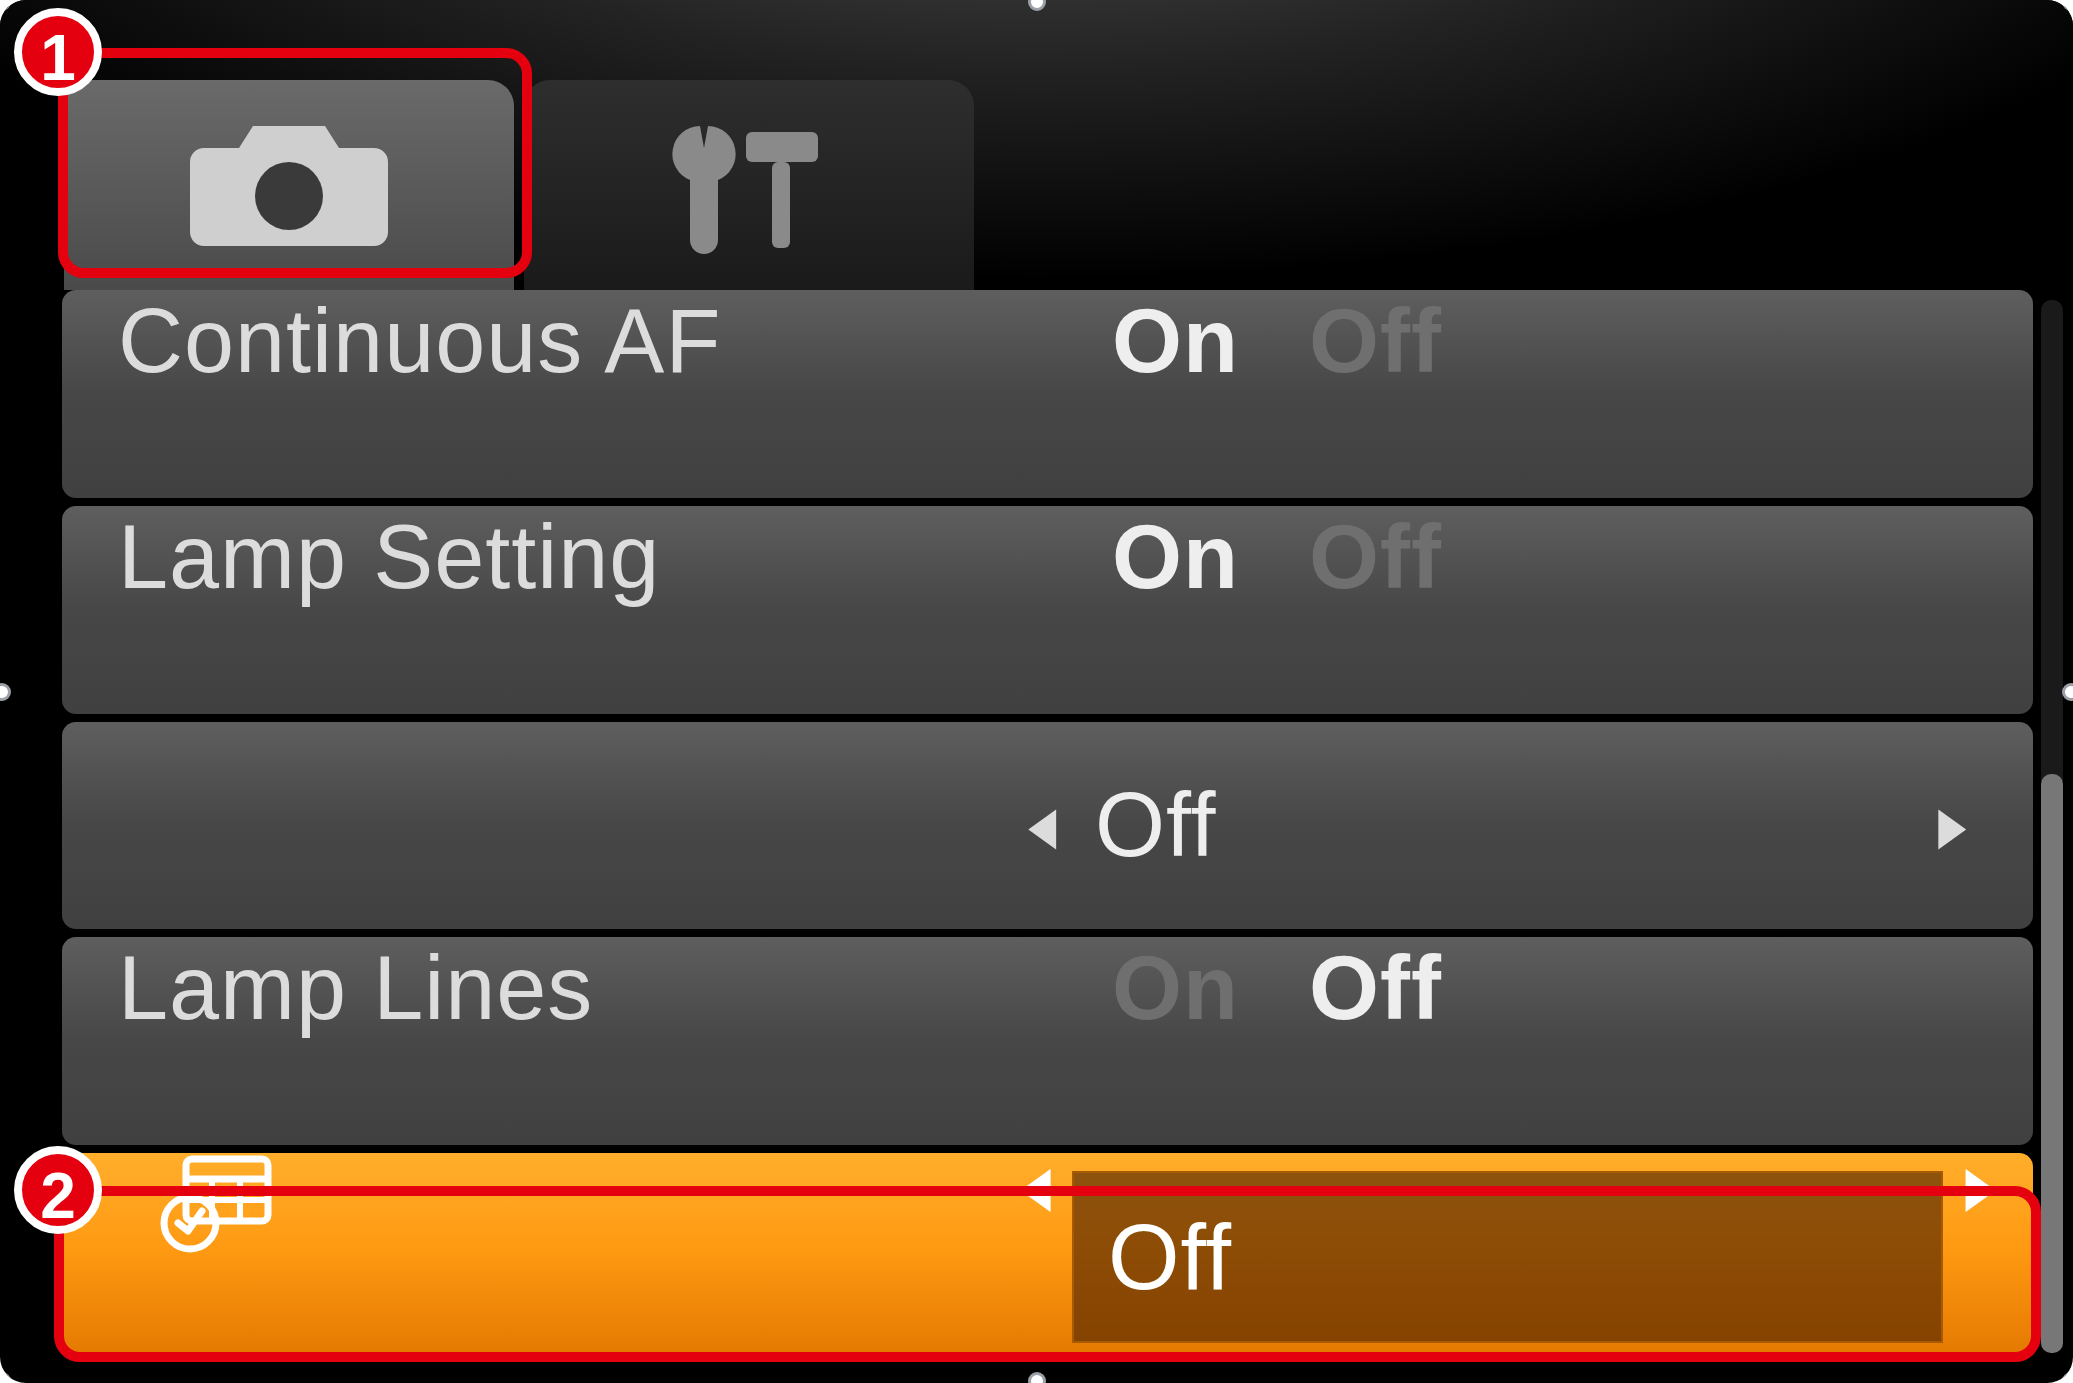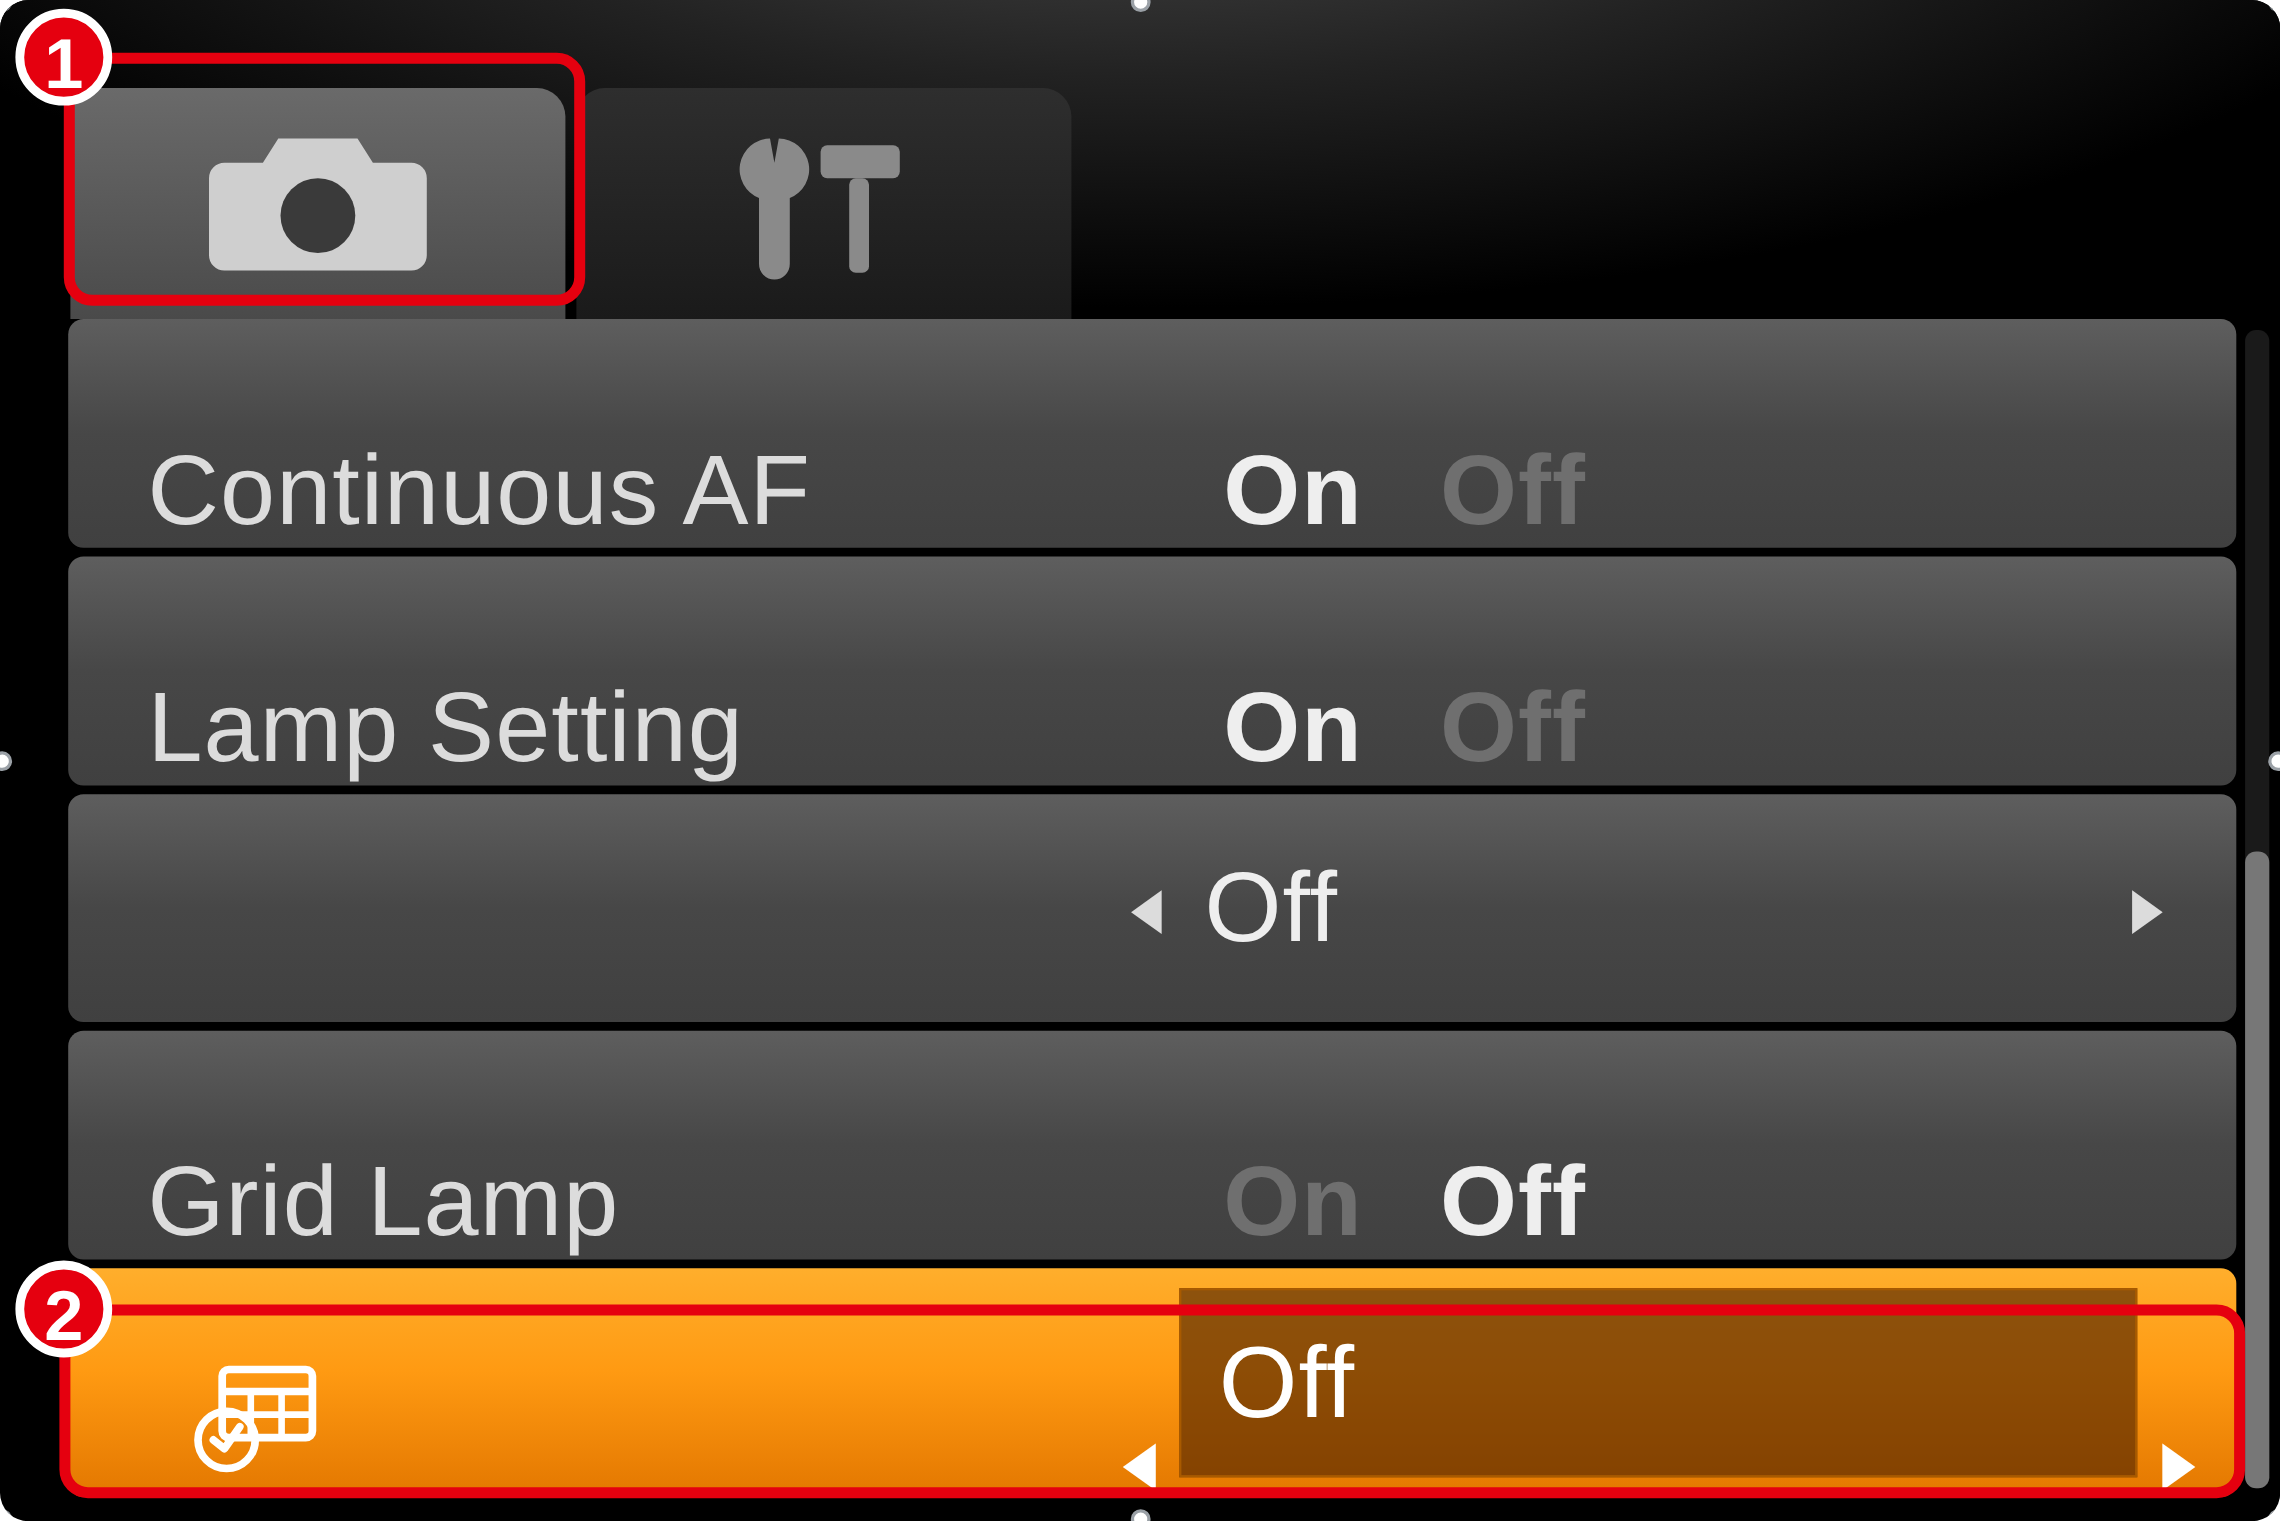--- a/index.html
+++ b/index.html
@@ -81,25 +81,25 @@
     bottom: 22px;
     display: flex;
     flex-direction: column;
     gap: 8px;
   }
   .row {
     flex: 1;
     border-radius: 14px;
     background: linear-gradient(#5e5e5e,#474747 50%,#404040);
     display: flex;
-    align-items: flex-end;
+    align-items: flex-start;
     color: #dcdcdc;
     font-size: 90px;
     letter-spacing: 1px;
-    padding-left: 72px;
+    padding-left: 56px;
     position: relative;
   }
   .row .label { flex: 0 0 auto; }
 
   .opt-on, .opt-off {
     font-size: 90px;
     margin-right: 40px;
     font-weight: bold;
   }
   .opt-active { color: #eeeeee; }
@@ -226,21 +226,21 @@
     <div class="row">
       <div class="value-pane">
         <span class="tri">◀</span>
         <span class="value-text">Off</span>
         <span class="tri right">▶</span>
       </div>
     </div>
 
 
     <div class="row">
-      <span class="label">Grid Lamp</span>
+      <span class="label">Lamp Lines</span>
       <div class="opt-onoff-group">
         <span class="opt-on opt-inactive">On</span>
         <span class="opt-off opt-active">Off</span>
       </div>
     </div>
 
     <div class="row selected">
       <span style="margin-left:30px">
         <svg width="130" height="100" viewBox="0 0 130 100">
           <rect x="38" y="6" width="82" height="62" rx="6" fill="none" stroke="#fff" stroke-width="7"></rect>

